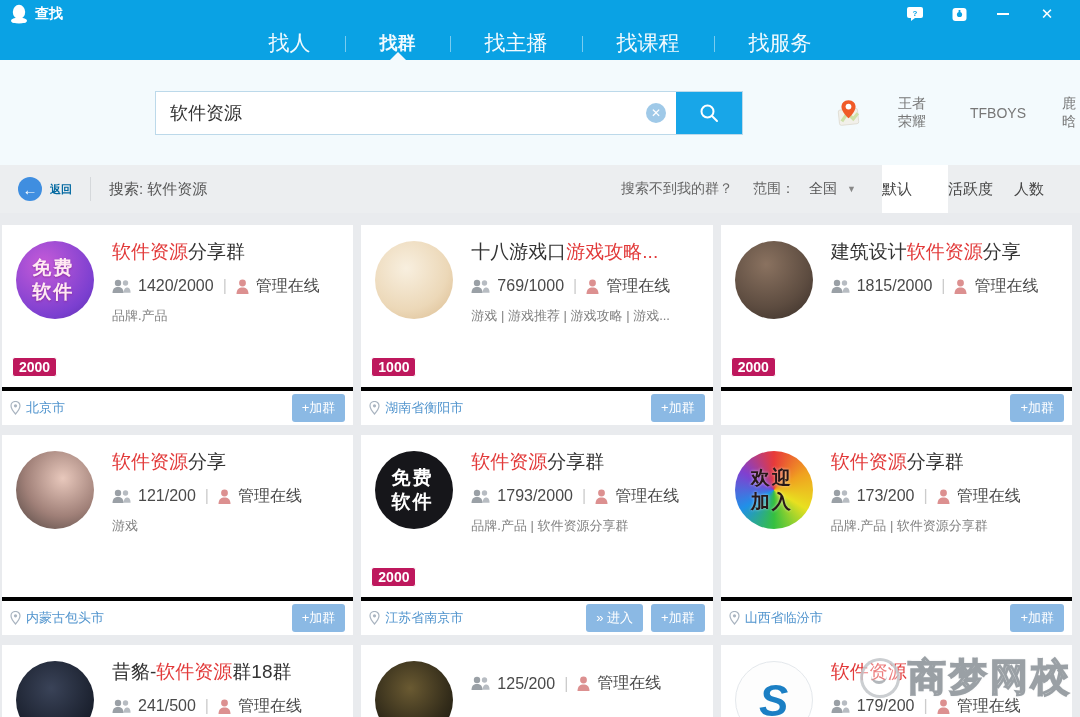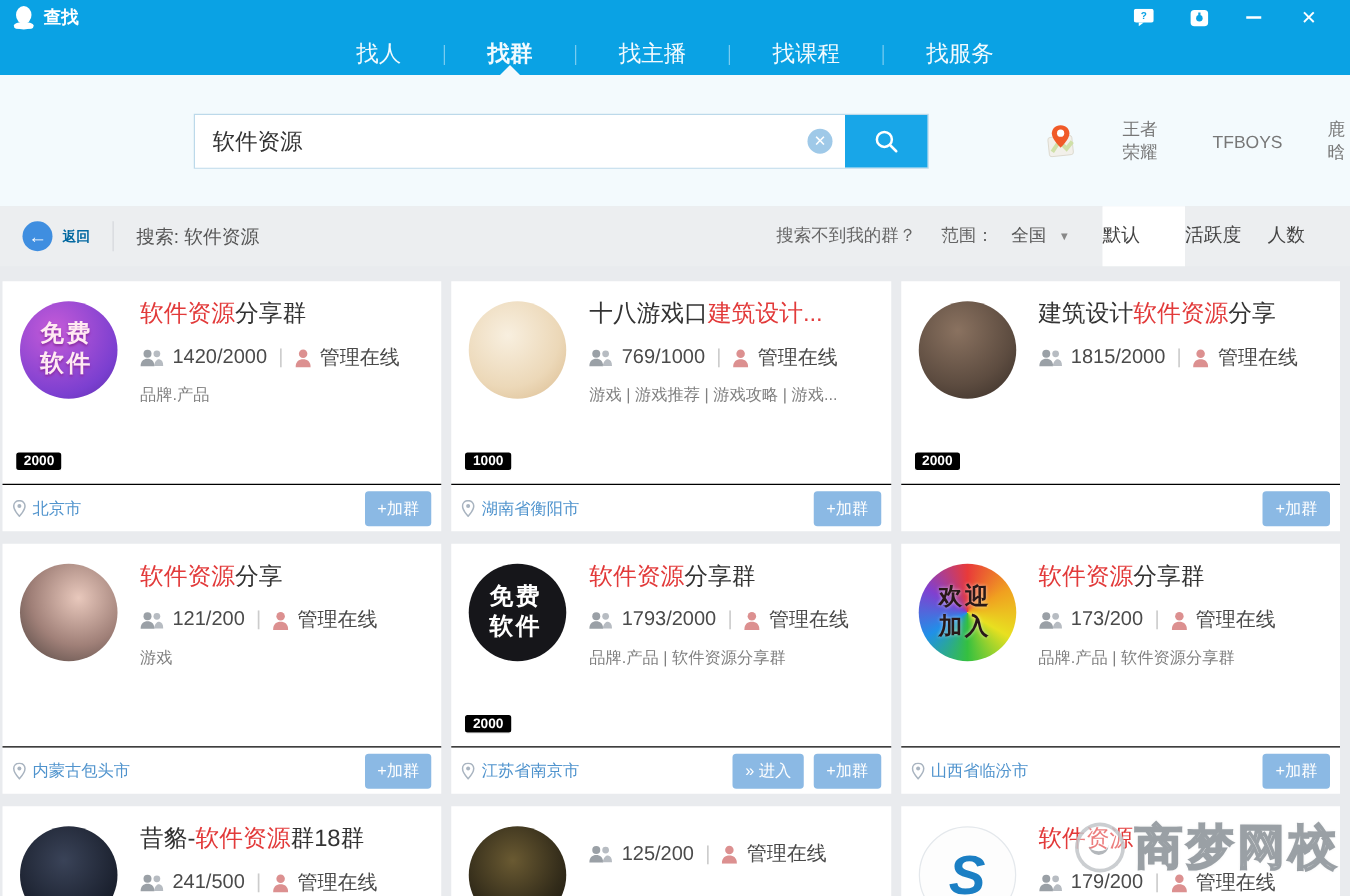--- a/index.html
+++ b/index.html
@@ -7,21 +7,21 @@
   body { font-family:"Liberation Sans","DejaVu Sans",sans-serif; background:#e9ebee; position:relative; }
 
   
   .header { height:60px; background:#0aa2e4; position:relative; }
   .titlebar { height:28px; display:flex; align-items:center; padding:0 10px; }
   .app-title { color:#fff; font-size:14px; font-weight:bold; margin-left:7px; }
   .win-controls { margin-left:auto; display:flex; align-items:center; gap:26px; padding-right:14px; }
   .win-controls .wicon { color:#fff; width:18px; height:16px; display:flex; align-items:center; justify-content:center; cursor:pointer; }
   .minus-bar { width:12px; height:2px; background:#fff; }
   .nav { height:32px; display:flex; align-items:center; justify-content:center; }
-  .nav-tab { color:rgba(255,255,255,.95); font-size:18px; padding:0 34px; height:32px; line-height:30px; position:relative; cursor:pointer; }
+  .nav-tab { color:rgba(255,255,255,.95); font-size:21px; padding:0 34px; height:32px; line-height:30px; position:relative; cursor:pointer; }
   .nav-tab.active { font-weight:bold; font-size:18px; }
   .nav-tab.active::after { content:''; position:absolute; bottom:0; left:50%; transform:translateX(-50%);
       border-left:8px solid transparent; border-right:8px solid transparent; border-bottom:8px solid #f3fafd; }
   .nav-sep { width:1px; height:16px; background:rgba(255,255,255,.45); }
 
   
   .search-section { height:105px; background:#f3fafd; display:flex; align-items:center; }
   .search-box { margin-left:155px; display:flex; height:44px; border:1px solid #bcd9ea; background:#fff; }
   .search-input-wrap { position:relative; width:520px; display:flex; align-items:center; }
   .search-input { border:none; outline:none; width:100%; height:100%; font-size:18px; color:#333; padding:0 40px 0 14px; font-family:inherit; }
@@ -46,21 +46,21 @@
   .caret { font-size:9px; color:#888; }
   .sort-tab { width:66px; height:48px; line-height:48px; color:#444; font-size:15px; cursor:pointer; }
   .sort-tab.active { background:#fff; }
 
   
   .cards { padding:12px 8px 0 2px; display:grid; grid-template-columns:repeat(3,1fr); gap:10px 8px; }
   .card { background:#fff; height:200px; position:relative; padding:16px 14px 46px 14px; display:flex; }
   .avatar-wrap { position:relative; width:80px; flex:0 0 80px; }
   .avatar { width:78px; height:78px; border-radius:50%; display:flex; align-items:center; justify-content:center; overflow:hidden; }
   .avatar-text { width:2.4em; text-align:left; font-weight:bold; font-size:19px; line-height:1.25; letter-spacing:2px; }
-  .badge { position:absolute; left:-4px; bottom:2px; background:#000000; color:#fff; font-size:11px; font-weight:bold;
+  .badge { position:absolute; left:-4px; bottom:2px; background:#be185d; color:#fff; font-size:14px; font-weight:bold;
       padding:1px 6px; border-radius:3px; border:1px solid #fff; }
   .av-purple { background:radial-gradient(circle at 35% 30%, #c55bd8, #7b3fd0 70%, #5a2ea8); }
   .av-purple .avatar-text { color:#ffe9f2; text-shadow:0 1px 2px #8a2aa0; }
   .av-basket { background:radial-gradient(circle at 40% 35%, #f8efdf, #ecd8b8 60%, #d9b98c); }
   .av-build  { background:radial-gradient(circle at 40% 30%, #8a7260, #5d4c40 60%, #362c26); }
   .av-girl   { background:radial-gradient(circle at 60% 35%, #e8c8bc, #a08078 55%, #4a403c); }
   .av-black  { background:#16161a; }
   .av-black .avatar-text { color:#fff; }
   .av-rainbow { background:conic-gradient(#e83a3a,#f0a020,#e8e020,#35c040,#2090e8,#8040d0,#e83a3a); }
   .av-rainbow .avatar-text { color:#281818; text-shadow:0 0 3px rgba(255,255,255,.6); }
@@ -68,21 +68,21 @@
   .av-gold  { background:radial-gradient(circle at 45% 35%, #6a5a32, #332c1a 60%, #15120c); }
   .av-logo  { background:#fdfdfd; border:1px solid #e4e8ec; }
   .av-logo .avatar-text { color:#1b7fc4; font-size:44px; letter-spacing:0; width:auto; font-style:italic; }
 
   .card-body { margin-left:16px; flex:1; min-width:0; }
   .card-title { font-size:19px; color:#333; line-height:1.2; white-space:nowrap; overflow:hidden; }
   .t-red { color:#e23a3a; }
   .meta-row { margin-top:12px; display:flex; align-items:center; gap:7px; font-size:16px; color:#4a4a4a; }
   .meta-sep { color:#ccc; margin:0 2px; }
   .tags { margin-top:10px; font-size:13px; color:#808080; white-space:nowrap; overflow:hidden; }
-  .card-footer { position:absolute; left:0; right:0; bottom:0; height:38px; border-top:1px solid #000000;
+  .card-footer { position:absolute; left:0; right:0; bottom:0; height:38px; border-top:4px solid #000000;
       display:flex; align-items:center; padding:0 8px; }
   .loc { display:flex; align-items:center; gap:5px; color:#4f93cd; font-size:13px; }
   .footer-btns { margin-left:auto; display:flex; gap:8px; }
   .join-btn, .enter-btn { background:#8bb9e4; color:#fff; font-size:13px; border:none; border-radius:3px;
       padding:5px 10px; cursor:pointer; font-family:inherit; }
 
   
   .watermark { position:absolute; right:8px; bottom:14px; display:flex; align-items:center; gap:8px; pointer-events:none; z-index:5; }
   .wm-logo { width:40px; height:40px; border-radius:50%; border:3px solid rgba(190,194,198,.8); position:relative; background:rgba(255,255,255,.35); }
   .wm-logo::after { content:''; position:absolute; left:8px; top:12px; width:16px; height:8px; border-bottom:3px solid rgba(160,165,170,.8); border-radius:0 0 8px 8px; }
@@ -227,21 +227,21 @@
 
   <div class="card">
     <div class="avatar-wrap">
       <div class="avatar av-basket">
         <span class="avatar-text"></span>
       </div>
       <span class="badge">1000</span>
     </div>
     <div class="card-body">
       <div class="card-title">
-        <span class="t-pre">十八游戏口</span><span class="t-red">建筑设计...</span><span class="t-post"></span>
+        <span class="t-pre">十八游戏口</span><span class="t-red">游戏攻略...</span><span class="t-post"></span>
       </div>
       <div class="meta-row">
         <svg width="19" height="15" viewBox="0 0 19 15">
           <circle cx="6" cy="4" r="3.2" fill="#9aa0a6"></circle>
             <path d="M0.5 14 C0.5 9.5 3 8 6 8 C9 8 11.5 9.5 11.5 14 Z" fill="#9aa0a6"></path>
           <circle cx="13.5" cy="4" r="2.7" fill="#b7bcc2"></circle>
             <path d="M11 13.8 C12.2 9.2 14 8.2 15.5 8.4 C17.5 8.8 18.6 10.5 18.6 13.8 Z" fill="#b7bcc2"></path>
         </svg>
         <span class="count">769/1000</span>
         <span class="meta-sep">|</span>

